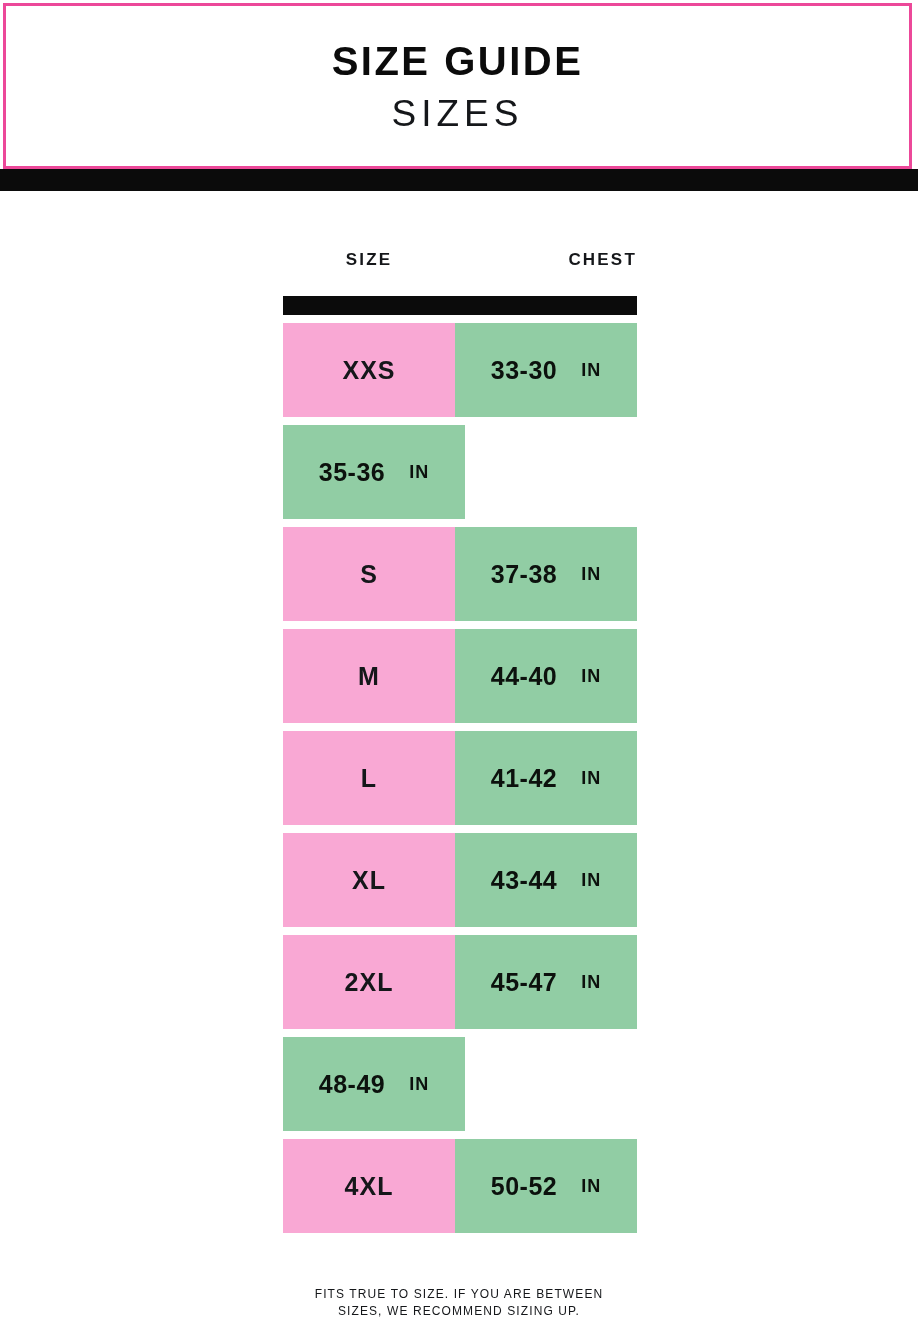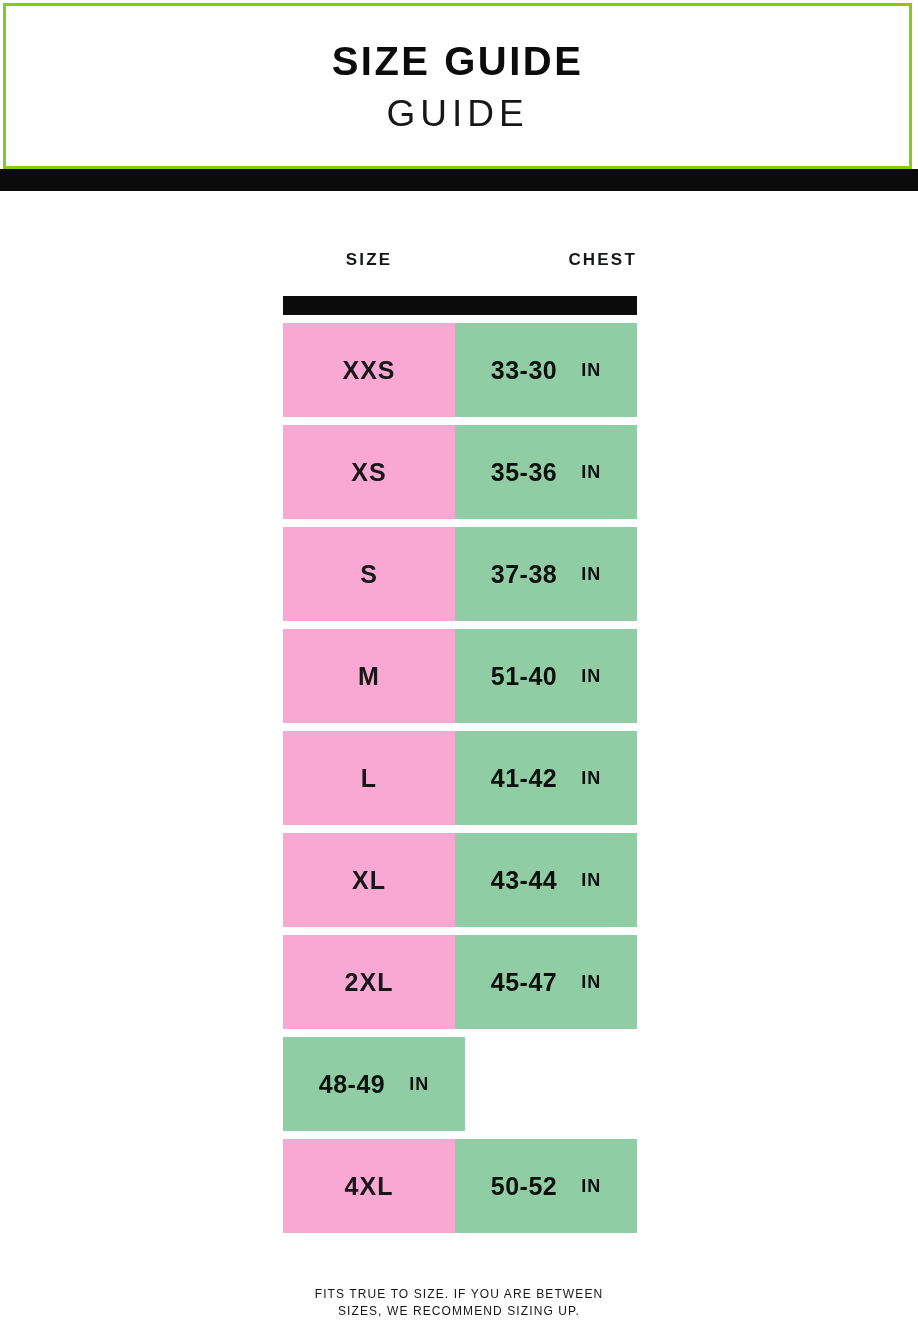--- a/index.html
+++ b/index.html
@@ -20,21 +20,21 @@
     background: #ffffff;
   }
 
   
   .header-box {
     position: absolute;
     left: 3px;
     top: 3px;
     width: 909px;
     height: 166px;
-    border: 3px solid #84cc16;
+    border: 3px solid #ec4899;
     background: #ffffff;
     display: flex;
     flex-direction: column;
     align-items: center;
     justify-content: center;
   }
 
   .header-title {
     font-size: 40px;
     font-weight: 700;
@@ -153,21 +153,21 @@
     padding: 0 60px;
   }
 </style>
 </head>
 <body>
 
 <div id="page">
 
   <div class="header-box">
     <div class="header-title">SIZE GUIDE</div>
-    <div class="header-subtitle">GUIDE</div>
+    <div class="header-subtitle">SIZES</div>
   </div>
   <div class="header-rule"></div>
 
   <div class="table-wrap">
 
     <div class="col-headers">
       <div class="col-header size">SIZE</div>
       <div class="col-header chest">CHEST</div>
     </div>
 
@@ -175,37 +175,36 @@
 
     <div id="rows-container">
         <div class="row">
           <div class="cell size">XXS</div>
           <div class="cell chest">
             <span>33-30</span>
             <span class="unit">IN</span>
           </div>
         </div>
         <div class="row">
-          <div class="cell size">XS</div>
           <div class="cell chest">
             <span>35-36</span>
             <span class="unit">IN</span>
           </div>
         </div>
         <div class="row">
           <div class="cell size">S</div>
           <div class="cell chest">
             <span>37-38</span>
             <span class="unit">IN</span>
           </div>
         </div>
         <div class="row">
           <div class="cell size">M</div>
           <div class="cell chest">
-            <span>51-40</span>
+            <span>44-40</span>
             <span class="unit">IN</span>
           </div>
         </div>
         <div class="row">
           <div class="cell size">L</div>
           <div class="cell chest">
             <span>41-42</span>
             <span class="unit">IN</span>
           </div>
         </div>

